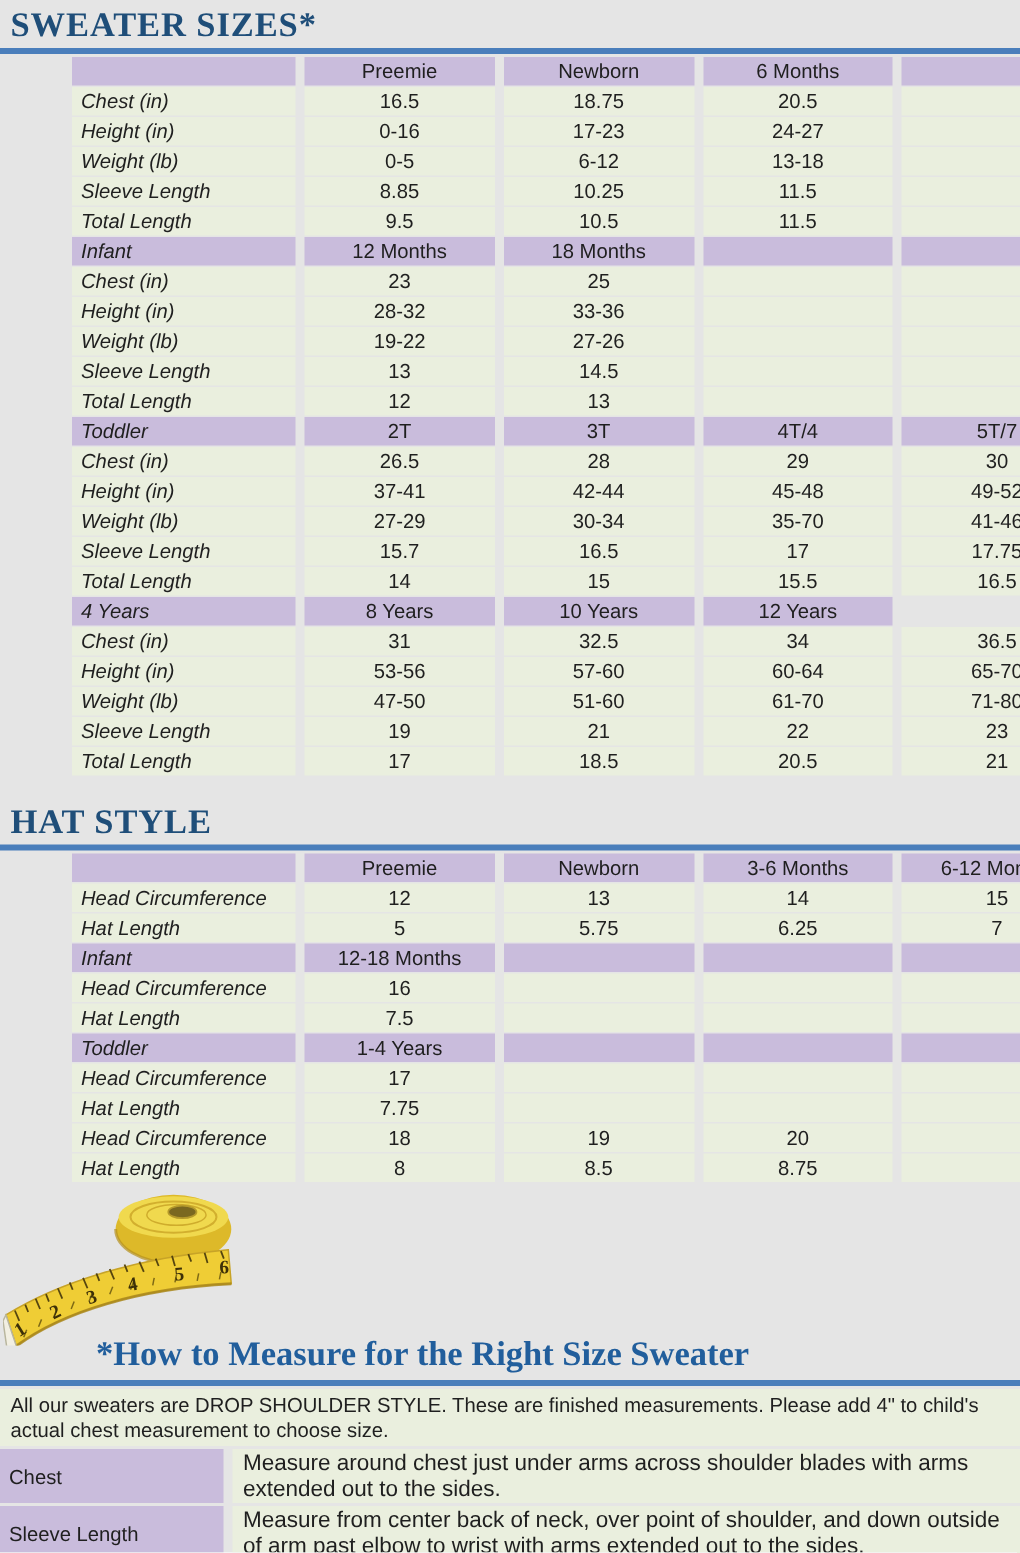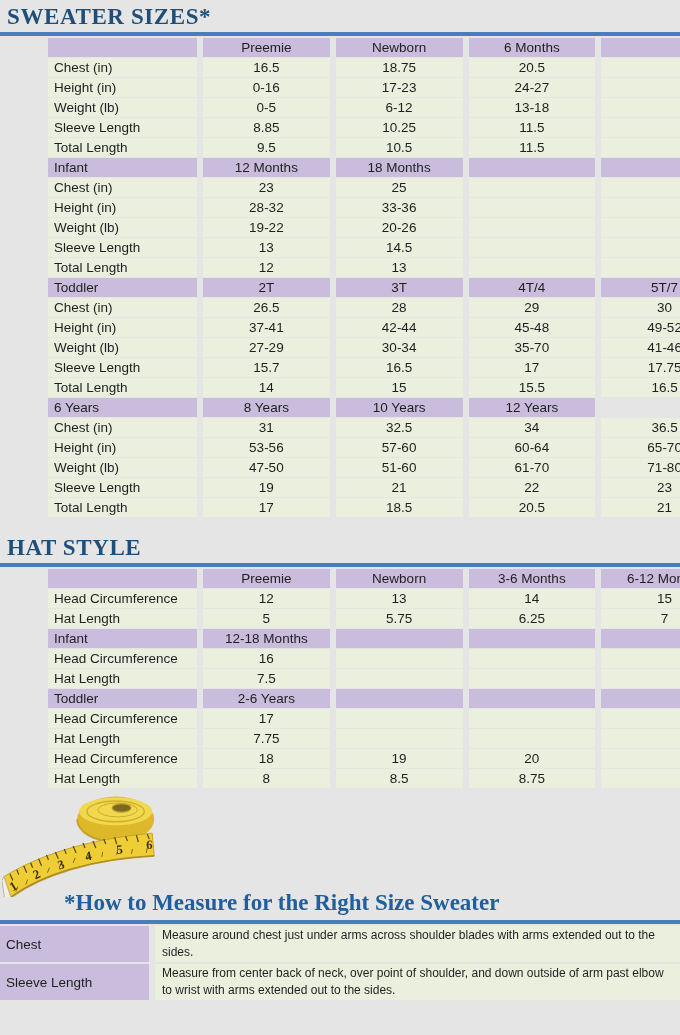--- a/index.html
+++ b/index.html
@@ -13,36 +13,36 @@
   h1.section-title{
     font-family:"Liberation Serif",serif;font-weight:bold;color:var(--title);
     font-size:23px;line-height:26px;letter-spacing:0.6px;margin:0;padding:4px 0 1px 7px;
   }
   h1.hat{margin-top:14px;}
   .rule{height:4px;background:var(--rule);margin:1px 0 2px 0;}
 
   .sizes-table{width:680px;margin-left:48px;}
   .trow{display:grid;grid-template-columns:149px 1fr 1fr 1fr 1fr;column-gap:6px;height:19px;margin-bottom:1px;}
   .trow .cell{font-size:13.5px;line-height:19px;white-space:nowrap;overflow:hidden;}
-  .trow .cell:first-child{padding-left:6px;}
+  .trow .cell:first-child{padding-left:6px;font-style:italic;}
   .trow .cell:not(:first-child){text-align:center;}
   .trow.group .cell{background:var(--header_bg);}
   .trow.data .cell{background:var(--row_bg);}
 
   .measure{position:relative;height:231px;}
   .tape{position:absolute;left:2px;top:4px;}
   h2.howto{
     font-family:"Liberation Serif",serif;font-weight:bold;color:var(--heading2);
     font-size:23px;line-height:28px;margin:0;padding:100px 0 0 64px;
   }
   .rule2{height:4px;background:var(--rule);margin-top:3px;}
   .intro{background:var(--row_bg);margin-top:2px;padding:2px 7px;font-size:13.5px;line-height:17px;}
   .mrow{display:grid;grid-template-columns:149px 1fr;column-gap:6px;margin-top:2px;}
   .mrow .mlabel{background:var(--header_bg);font-size:13.5px;display:flex;align-items:center;padding-left:6px;}
-  .mrow .mtext{background:var(--row_bg);font-size:12px;line-height:17px;padding:1px 7px;}
+  .mrow .mtext{background:var(--row_bg);font-size:15px;line-height:17px;padding:1px 7px;}
 </style>
 </head>
 <body>
 
 <div class="page">
 
   <h1 class="section-title">SWEATER SIZES*</h1>
   <div class="rule"></div>
   <div class="sizes-table">
       <div class="trow group">
@@ -104,21 +104,21 @@
       <div class="trow data">
         <div class="cell">Height (in)</div>
         <div class="cell">28-32</div>
         <div class="cell">33-36</div>
         <div class="cell"></div>
         <div class="cell"></div>
       </div>
       <div class="trow data">
         <div class="cell">Weight (lb)</div>
         <div class="cell">19-22</div>
-        <div class="cell">20-26</div>
+        <div class="cell">27-26</div>
         <div class="cell"></div>
         <div class="cell"></div>
       </div>
       <div class="trow data">
         <div class="cell">Sleeve Length</div>
         <div class="cell">13</div>
         <div class="cell">14.5</div>
         <div class="cell"></div>
         <div class="cell"></div>
       </div>
@@ -165,21 +165,21 @@
         <div class="cell">17.75</div>
       </div>
       <div class="trow data">
         <div class="cell">Total Length</div>
         <div class="cell">14</div>
         <div class="cell">15</div>
         <div class="cell">15.5</div>
         <div class="cell">16.5</div>
       </div>
       <div class="trow group">
-        <div class="cell">6 Years</div>
+        <div class="cell">4 Years</div>
         <div class="cell">8 Years</div>
         <div class="cell">10 Years</div>
         <div class="cell">12 Years</div>
       </div>
       <div class="trow data">
         <div class="cell">Chest (in)</div>
         <div class="cell">31</div>
         <div class="cell">32.5</div>
         <div class="cell">34</div>
         <div class="cell">36.5</div>
@@ -254,21 +254,21 @@
       </div>
       <div class="trow data">
         <div class="cell">Hat Length</div>
         <div class="cell">7.5</div>
         <div class="cell"></div>
         <div class="cell"></div>
         <div class="cell"></div>
       </div>
       <div class="trow group">
         <div class="cell">Toddler</div>
-        <div class="cell">2-6 Years</div>
+        <div class="cell">1-4 Years</div>
         <div class="cell"></div>
         <div class="cell"></div>
         <div class="cell"></div>
       </div>
       <div class="trow data">
         <div class="cell">Head Circumference</div>
         <div class="cell">17</div>
         <div class="cell"></div>
         <div class="cell"></div>
         <div class="cell"></div>
@@ -351,20 +351,21 @@
         <text transform="translate(116,61) rotate(-5)">5</text>
         <text transform="translate(146,56) rotate(-1)">6</text>
       </g>
 
       <polygon points="2,84 9,105 3,109 0,88" fill="#F2EFE2" stroke="#B9B69E" stroke-width="1"></polygon>
     </svg>
 
     <h2 class="howto">*How to Measure for the Right Size Sweater</h2>
     <div class="rule2"></div>
 
+    <div class="intro">All our sweaters are DROP SHOULDER STYLE.  These are finished measurements.  Please add 4" to child's actual chest measurement to choose size.</div>
 
     <div class="mrow">
       <div class="mlabel">Chest</div>
       <div class="mtext">Measure around chest just under arms across shoulder blades with arms extended out to the sides.</div>
     </div>
 
     <div class="mrow">
       <div class="mlabel">Sleeve Length</div>
       <div class="mtext">Measure from center back of neck, over point of shoulder, and down outside of arm past elbow to wrist with arms extended out to the sides.</div>
     </div>

